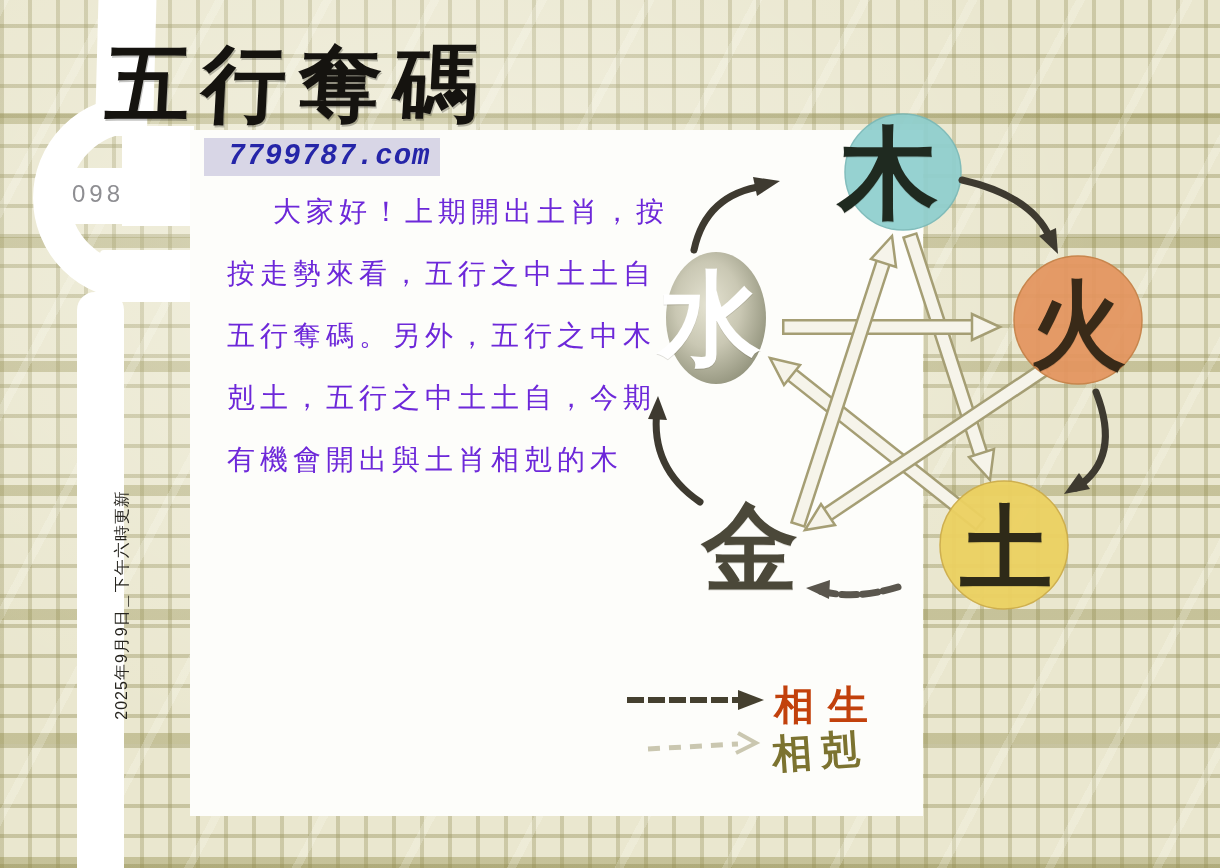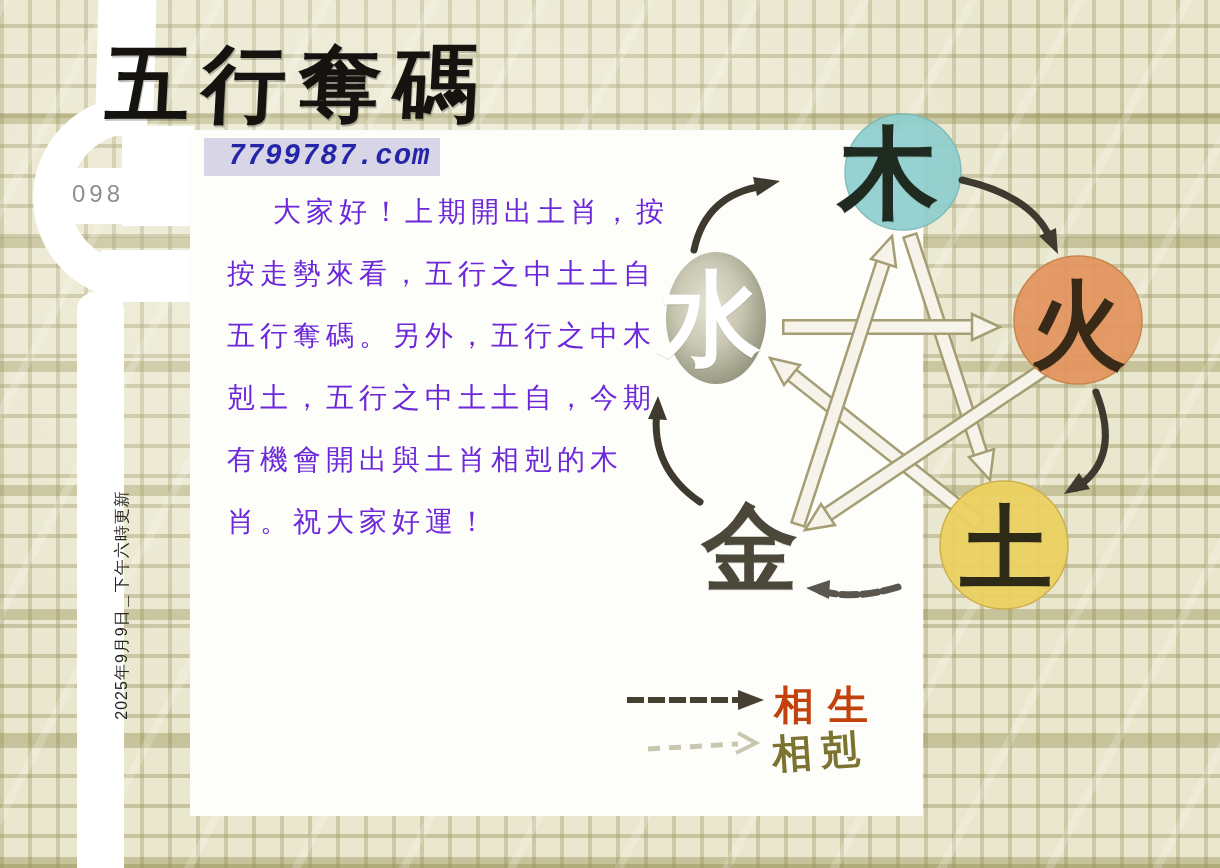--- a/index.html
+++ b/index.html
@@ -112,21 +112,20 @@
   <div class="panel"></div>
 
   <div class="site">7799787.com</div>
 
   <div class="article">
     <div class="ln first">大家好！上期開出土肖，按</div>
     <div class="ln">按走勢來看，五行之中土土自</div>
     <div class="ln">五行奪碼。另外，五行之中木</div>
     <div class="ln">剋土，五行之中土土自，今期</div>
     <div class="ln">有機會開出與土肖相剋的木</div>
-    <div class="ln">肖。祝大家好運！</div>
   </div>
 
   <svg class="diagram" viewBox="600 100 620 700" xmlns="http://www.w3.org/2000/svg">
     <defs>
       <radialGradient id="gw" cx="42%" cy="40%" r="65%">
         <stop offset="0%" stop-color="#e3e1cf"></stop>
         <stop offset="50%" stop-color="#c7c5b0"></stop>
         <stop offset="100%" stop-color="#8c8d75"></stop>
       </radialGradient>
     </defs>

